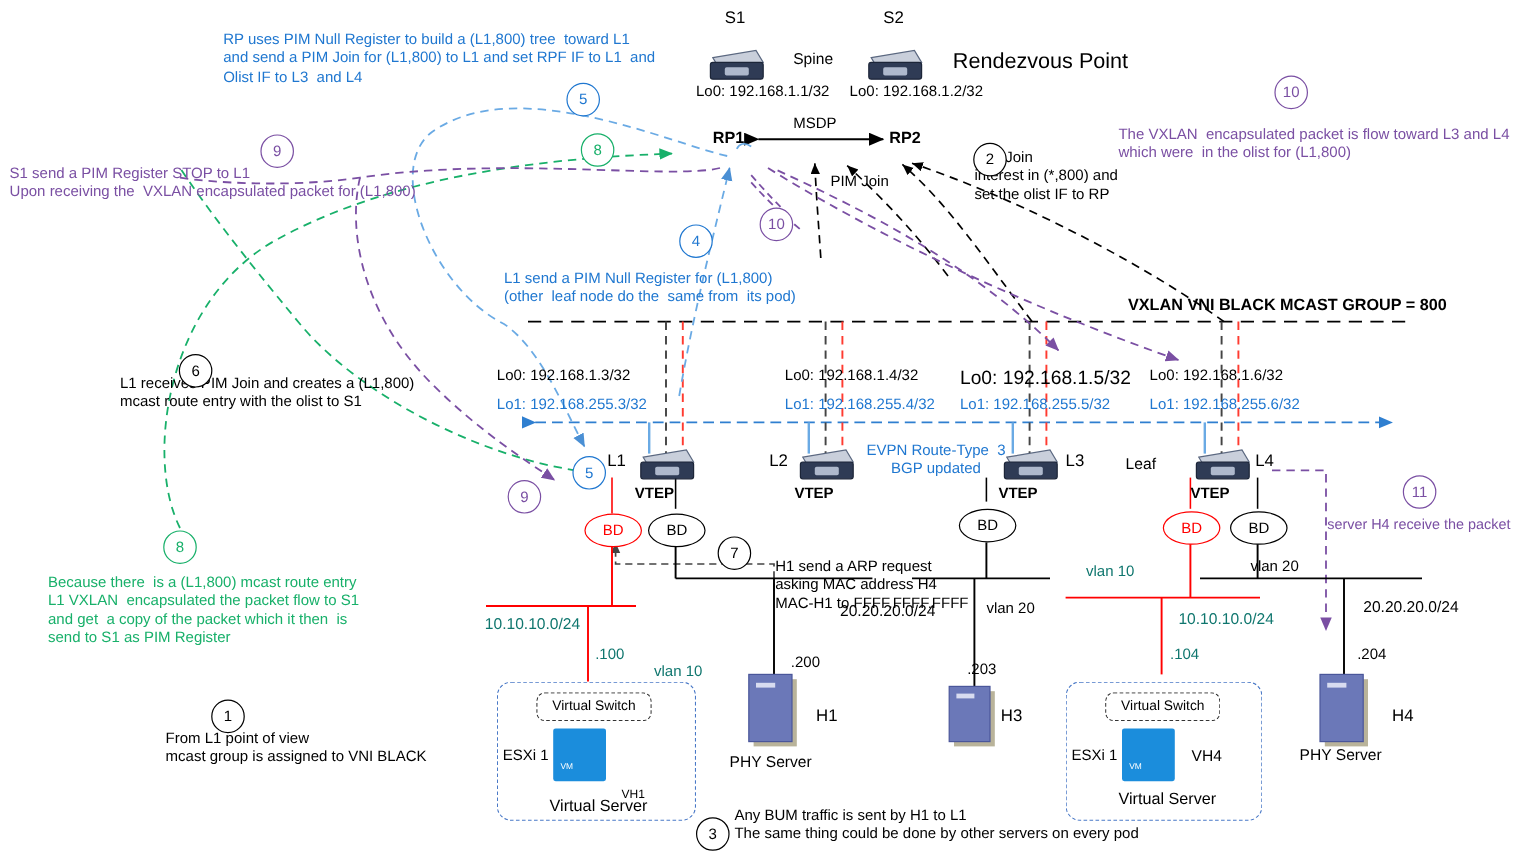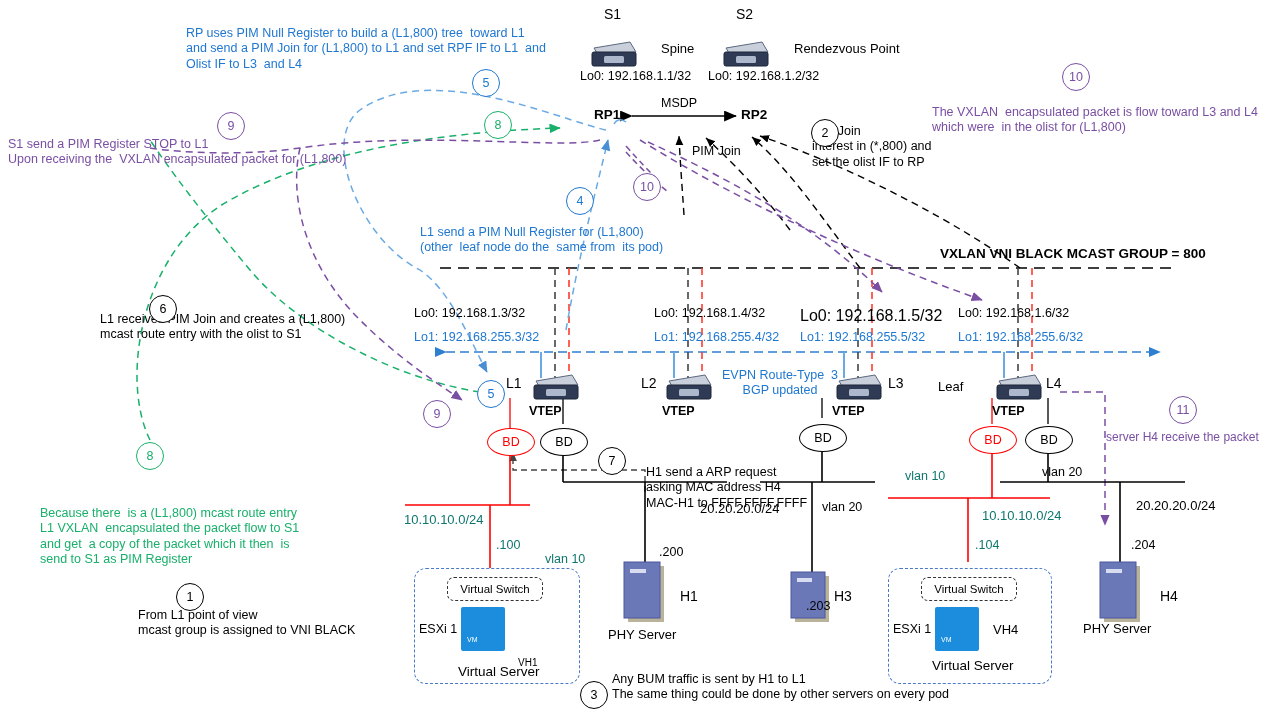--- a/index.html
+++ b/index.html
@@ -249,21 +249,21 @@
 <div class="lbl blue" style="left:420px;top:225px;font-size:12.5px;">L1 send a PIM Null Register for (L1,800)
 (other  leaf node do the  same from  its pod)</div>
 
 <div class="lbl black" style="left:812px;top:124px;font-size:12.5px;">PIM Join
 interest in (*,800) and
 set the olist IF to RP</div>
 
 <div class="lbl black" style="left:100px;top:312px;font-size:12.5px;">L1 receives PIM Join and creates a (L1,800)
 mcast route entry with the olist to S1</div>
 
-<div class="lbl green" style="left:40px;top:478px;font-size:12.5px;margin-top:28px;">Because there  is a (L1,800) mcast route entry
+<div class="lbl green" style="left:40px;top:478px;font-size:12.5px;">Because there  is a (L1,800) mcast route entry
 L1 VXLAN  encapsulated the packet flow to S1
 and get  a copy of the packet which it then  is
 send to S1 as PIM Register</div>
 
 <div class="lbl black" style="left:138px;top:608px;font-size:12.5px;">From L1 point of view
 mcast group is assigned to VNI BLACK</div>
 
 <div class="lbl black" style="left:646px;top:465px;font-size:12.5px;">H1 send a ARP request
 asking MAC address H4
 MAC-H1 to FFFF.FFFF.FFFF</div>
@@ -285,21 +285,21 @@
 <div class="num green" style="left:136px;top:442px;">8</div>
 <div class="num purple" style="left:217px;top:112px;">9</div>
 <div class="num purple" style="left:423px;top:400px;">9</div>
 <div class="num purple" style="left:1062px;top:63px;">10</div>
 <div class="num purple" style="left:633px;top:173px;">10</div>
 <div class="num purple" style="left:1169px;top:396px;">11</div>
 
 <div class="lbl black" style="left:604px;top:6px;font-size:14px;">S1</div>
 <div class="lbl black" style="left:736px;top:6px;font-size:14px;">S2</div>
 <div class="lbl black" style="left:661px;top:41px;font-size:13px;">Spine</div>
-<div class="lbl black" style="left:794px;top:41px;font-size:13px;text-align:center;">Rendezvous Point</div>
+<div class="lbl black" style="left:794px;top:41px;font-size:18px;text-align:center;">Rendezvous Point</div>
 <div class="lbl black" style="left:580px;top:69px;font-size:12.5px;">Lo0: 192.168.1.1/32</div>
 <div class="lbl black" style="left:708px;top:69px;font-size:12.5px;">Lo0: 192.168.1.2/32</div>
 <div class="lbl black b" style="left:594px;top:107px;font-size:13.5px;">RP1</div>
 <div class="lbl black b" style="left:741px;top:107px;font-size:13.5px;">RP2</div>
 <div class="lbl black" style="left:661px;top:96px;font-size:12.5px;">MSDP</div>
 <div class="lbl black" style="left:692px;top:144px;font-size:12.5px;">PIM Join</div>
 
 <div class="lbl black b" style="left:940px;top:246px;font-size:13.5px;">VXLAN VNI BLACK MCAST GROUP = 800</div>
 <div class="lbl blue" style="left:722px;top:368px;font-size:12.5px;text-align:center;">EVPN Route-Type  3
 BGP updated</div>
@@ -329,21 +329,21 @@
 <div class="bd" style="left:799px;top:424px;">BD</div>
 <div class="bd red" style="left:969px;top:426px;">BD</div>
 <div class="bd" style="left:1025px;top:426px;">BD</div>
 
 <div class="lbl red" style="left:404px;top:512px;font-size:13px;">10.10.10.0/24</div>
 <div class="lbl red" style="left:496px;top:538px;font-size:12.5px;">.100</div>
 <div class="lbl red" style="left:545px;top:552px;font-size:12.5px;">vlan 10</div>
 <div class="lbl black" style="left:700px;top:501px;font-size:13px;">20.20.20.0/24</div>
 <div class="lbl black" style="left:659px;top:545px;font-size:12.5px;">.200</div>
 <div class="lbl black" style="left:822px;top:500px;font-size:12.5px;">vlan 20</div>
-<div class="lbl black" style="left:806px;top:551px;font-size:12.5px;margin-top:48px;">.203</div>
+<div class="lbl black" style="left:806px;top:551px;font-size:12.5px;">.203</div>
 
 <div class="lbl red" style="left:905px;top:469px;font-size:12.5px;">vlan 10</div>
 <div class="lbl red" style="left:982px;top:508px;font-size:13px;">10.10.10.0/24</div>
 <div class="lbl red" style="left:975px;top:538px;font-size:12.5px;">.104</div>
 <div class="lbl black" style="left:1042px;top:465px;font-size:12.5px;">vlan 20</div>
 <div class="lbl black" style="left:1136px;top:498px;font-size:13px;">20.20.20.0/24</div>
 <div class="lbl black" style="left:1131px;top:538px;font-size:12.5px;">.204</div>
 
 <div class="vbox" style="left:414px;top:568px;width:164px;height:114px;"></div>
 <div class="vswitch" style="left:447px;top:577px;width:94px;height:22px;">Virtual Switch</div>

